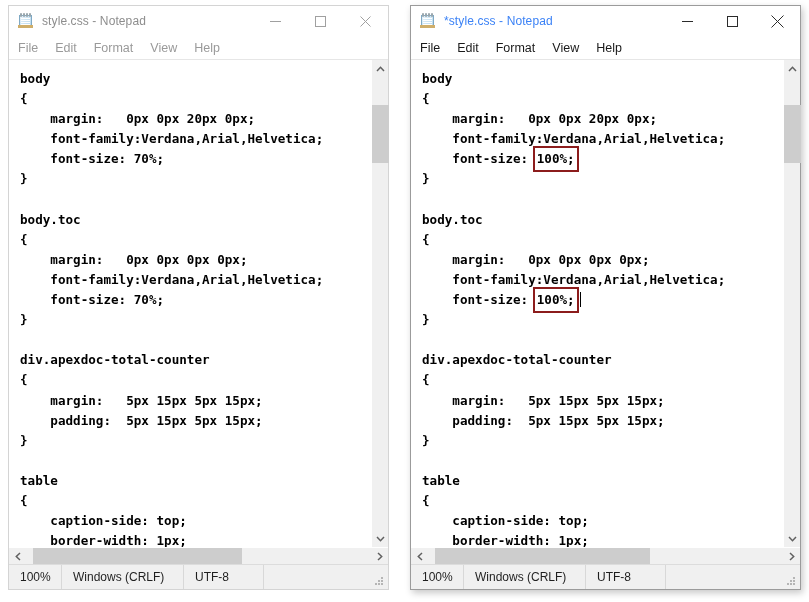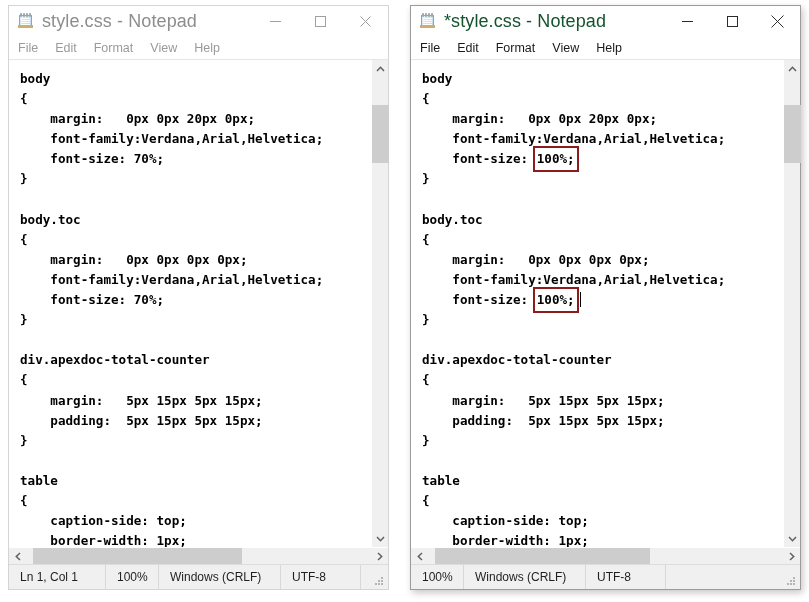--- a/index.html
+++ b/index.html
@@ -70,27 +70,27 @@
   .app-icon .rings i {
     display: block; width: 2px; height: 4px;
     background: #9aa7ae; border-radius: 1px;
   }
   .app-icon .base {
     position: absolute; left: 0px; top: 12px;
     width: 15px; height: 3px;
     background: #cfae6a;
   }
   .title-text {
-    font-size: 18px;
+    font-size: 12px;
     letter-spacing: 0.1px;
     white-space: nowrap;
     flex: 1 1 auto;
   }
   .inactive .title-text { color: #8d8d8d; }
-  .active   .title-text { color: #14532d; }
+  .active   .title-text { color: #3b82f6; }
 
   .win-buttons { display: flex; flex: 0 0 auto; height: 30px; }
   .win-btn {
     width: 45px; height: 30px;
     display: flex; align-items: center; justify-content: center;
   }
   .win-btn svg { display: block; }
   .inactive .win-btn svg { stroke: #a0a0a0; }
   .active   .win-btn svg { stroke: #2b2b2b; }
 
@@ -301,112 +301,20 @@
           </div>
         </div>
       </div>
       <div class="hscroll">
         <div class="hs-arrow left">
           <svg width="6" height="9" viewBox="0 0 6 9" fill="none">
               <polyline points="5,1 1.3,4.5 5,8" stroke-width="1.5"></polyline>
             </svg>
         </div>
         <div class="hs-thumb" style="left:24px;width:209px;"></div>
-        <div class="hs-arrow right">
-          <svg width="6" height="9" viewBox="0 0 6 9" fill="none">
-              <polyline points="1,1 4.7,4.5 1,8" stroke-width="1.5"></polyline>
-            </svg>
-        </div>
-      </div>
-    </div>
-
-    <div class="statusbar">
-      <div class="status-cell" style="width:97px;">Ln 1, Col 1</div>
-      <div class="status-cell" style="width:53px;">100%</div>
-      <div class="status-cell" style="width:122px;">Windows (CRLF)</div>
-      <div class="status-cell" style="width:80px;">UTF-8</div>
-      <div class="grip">
-        <i style="left:8px;top:2px;"></i>
-          <i style="left:5px;top:5px;"></i>
-          <i style="left:8px;top:5px;"></i>
-        <i style="left:2px;top:8px;"></i>
-          <i style="left:5px;top:8px;"></i>
-          <i style="left:8px;top:8px;"></i>
-      </div>
-    </div>
-  </div>
-
-  <div class="window active">
-
-    <div class="titlebar">
-      <div class="app-icon">
-        <div class="pad"></div>
-        <div class="rings">
-            <i></i>
-            <i></i>
-            <i></i>
-            <i></i>
-          </div>
-        <div class="base"></div>
-      </div>
-      <div class="title-text">*style.css - Notepad</div>
-      <div class="win-buttons">
-        <div class="win-btn">
-          <svg width="11" height="11" viewBox="0 0 11 11">
-              <line x1="0" y1="5.5" x2="11" y2="5.5" stroke-width="1"></line>
-            </svg>
-        </div>
-        <div class="win-btn">
-          <svg width="11" height="11" viewBox="0 0 11 11">
-              <rect x="0.5" y="0.5" width="10" height="10" fill="none" stroke-width="1"></rect>
-            </svg>
-        </div>
-        <div class="win-btn">
-          <svg width="13" height="13" viewBox="0 0 13 13">
-              <line x1="0.5" y1="0.5" x2="12.5" y2="12.5" stroke-width="1"></line>
-              <line x1="12.5" y1="0.5" x2="0.5" y2="12.5" stroke-width="1"></line>
-            </svg>
-        </div>
-      </div>
-    </div>
-
-    <div class="menubar">
-      <span class="menu-item">File</span>
-      <span class="menu-item">Edit</span>
-      <span class="menu-item">Format</span>
-      <span class="menu-item">View</span>
-      <span class="menu-item">Help</span>
-    </div>
-
-    <div class="editor-wrap">
-      <div class="editor-row">
-        <div class="editor">
-          <div class="code" id="code-right"><div class="line">body</div><div class="line">{</div><div class="line">    margin:   0px 0px 20px 0px;</div><div class="line">    font-family:Verdana,Arial,Helvetica;</div><div class="line">    font-size: <span class="hl">100%;</span></div><div class="line">}</div><div class="line"></div><div class="line">body.toc</div><div class="line">{</div><div class="line">    margin:   0px 0px 0px 0px;</div><div class="line">    font-family:Verdana,Arial,Helvetica;</div><div class="line">    font-size: <span class="hl">100%;</span><span class="caret"></span></div><div class="line">}</div><div class="line"></div><div class="line">div.apexdoc-total-counter</div><div class="line">{</div><div class="line">    margin:   5px 15px 5px 15px;</div><div class="line">    padding:  5px 15px 5px 15px;</div><div class="line">}</div><div class="line"></div><div class="line">table</div><div class="line">{</div><div class="line">    caption-side: top;</div><div class="line">    border-width: 1px;</div></div>
-        </div>
-        <div class="vscroll">
-          <div class="vs-arrow up">
-            <svg width="9" height="6" viewBox="0 0 9 6" fill="none">
-                <polyline points="1,5 4.5,1.3 8,5" stroke-width="1.5"></polyline>
-              </svg>
-          </div>
-          <div class="vs-thumb" style="top:45px;height:58px;"></div>
-          <div class="vs-arrow down">
-            <svg width="9" height="6" viewBox="0 0 9 6" fill="none">
-                <polyline points="1,1 4.5,4.7 8,1" stroke-width="1.5"></polyline>
-              </svg>
-          </div>
-        </div>
-      </div>
-      <div class="hscroll">
-        <div class="hs-arrow left">
-          <svg width="6" height="9" viewBox="0 0 6 9" fill="none">
-              <polyline points="5,1 1.3,4.5 5,8" stroke-width="1.5"></polyline>
-            </svg>
-        </div>
-        <div class="hs-thumb" style="left:24px;width:215px;"></div>
         <div class="hs-arrow right">
           <svg width="6" height="9" viewBox="0 0 6 9" fill="none">
               <polyline points="1,1 4.7,4.5 1,8" stroke-width="1.5"></polyline>
             </svg>
         </div>
       </div>
     </div>
 
     <div class="statusbar">
       <div class="status-cell" style="width:53px;">100%</div>
@@ -416,13 +324,104 @@
         <i style="left:8px;top:2px;"></i>
           <i style="left:5px;top:5px;"></i>
           <i style="left:8px;top:5px;"></i>
         <i style="left:2px;top:8px;"></i>
           <i style="left:5px;top:8px;"></i>
           <i style="left:8px;top:8px;"></i>
       </div>
     </div>
   </div>
 
+  <div class="window active">
+
+    <div class="titlebar">
+      <div class="app-icon">
+        <div class="pad"></div>
+        <div class="rings">
+            <i></i>
+            <i></i>
+            <i></i>
+            <i></i>
+          </div>
+        <div class="base"></div>
+      </div>
+      <div class="title-text">*style.css - Notepad</div>
+      <div class="win-buttons">
+        <div class="win-btn">
+          <svg width="11" height="11" viewBox="0 0 11 11">
+              <line x1="0" y1="5.5" x2="11" y2="5.5" stroke-width="1"></line>
+            </svg>
+        </div>
+        <div class="win-btn">
+          <svg width="11" height="11" viewBox="0 0 11 11">
+              <rect x="0.5" y="0.5" width="10" height="10" fill="none" stroke-width="1"></rect>
+            </svg>
+        </div>
+        <div class="win-btn">
+          <svg width="13" height="13" viewBox="0 0 13 13">
+              <line x1="0.5" y1="0.5" x2="12.5" y2="12.5" stroke-width="1"></line>
+              <line x1="12.5" y1="0.5" x2="0.5" y2="12.5" stroke-width="1"></line>
+            </svg>
+        </div>
+      </div>
+    </div>
+
+    <div class="menubar">
+      <span class="menu-item">File</span>
+      <span class="menu-item">Edit</span>
+      <span class="menu-item">Format</span>
+      <span class="menu-item">View</span>
+      <span class="menu-item">Help</span>
+    </div>
+
+    <div class="editor-wrap">
+      <div class="editor-row">
+        <div class="editor">
+          <div class="code" id="code-right"><div class="line">body</div><div class="line">{</div><div class="line">    margin:   0px 0px 20px 0px;</div><div class="line">    font-family:Verdana,Arial,Helvetica;</div><div class="line">    font-size: <span class="hl">100%;</span></div><div class="line">}</div><div class="line"></div><div class="line">body.toc</div><div class="line">{</div><div class="line">    margin:   0px 0px 0px 0px;</div><div class="line">    font-family:Verdana,Arial,Helvetica;</div><div class="line">    font-size: <span class="hl">100%;</span><span class="caret"></span></div><div class="line">}</div><div class="line"></div><div class="line">div.apexdoc-total-counter</div><div class="line">{</div><div class="line">    margin:   5px 15px 5px 15px;</div><div class="line">    padding:  5px 15px 5px 15px;</div><div class="line">}</div><div class="line"></div><div class="line">table</div><div class="line">{</div><div class="line">    caption-side: top;</div><div class="line">    border-width: 1px;</div></div>
+        </div>
+        <div class="vscroll">
+          <div class="vs-arrow up">
+            <svg width="9" height="6" viewBox="0 0 9 6" fill="none">
+                <polyline points="1,5 4.5,1.3 8,5" stroke-width="1.5"></polyline>
+              </svg>
+          </div>
+          <div class="vs-thumb" style="top:45px;height:58px;"></div>
+          <div class="vs-arrow down">
+            <svg width="9" height="6" viewBox="0 0 9 6" fill="none">
+                <polyline points="1,1 4.5,4.7 8,1" stroke-width="1.5"></polyline>
+              </svg>
+          </div>
+        </div>
+      </div>
+      <div class="hscroll">
+        <div class="hs-arrow left">
+          <svg width="6" height="9" viewBox="0 0 6 9" fill="none">
+              <polyline points="5,1 1.3,4.5 5,8" stroke-width="1.5"></polyline>
+            </svg>
+        </div>
+        <div class="hs-thumb" style="left:24px;width:215px;"></div>
+        <div class="hs-arrow right">
+          <svg width="6" height="9" viewBox="0 0 6 9" fill="none">
+              <polyline points="1,1 4.7,4.5 1,8" stroke-width="1.5"></polyline>
+            </svg>
+        </div>
+      </div>
+    </div>
+
+    <div class="statusbar">
+      <div class="status-cell" style="width:53px;">100%</div>
+      <div class="status-cell" style="width:122px;">Windows (CRLF)</div>
+      <div class="status-cell" style="width:80px;">UTF-8</div>
+      <div class="grip">
+        <i style="left:8px;top:2px;"></i>
+          <i style="left:5px;top:5px;"></i>
+          <i style="left:8px;top:5px;"></i>
+        <i style="left:2px;top:8px;"></i>
+          <i style="left:5px;top:8px;"></i>
+          <i style="left:8px;top:8px;"></i>
+      </div>
+    </div>
+  </div>
+
 </div>
 
 </body></html>

